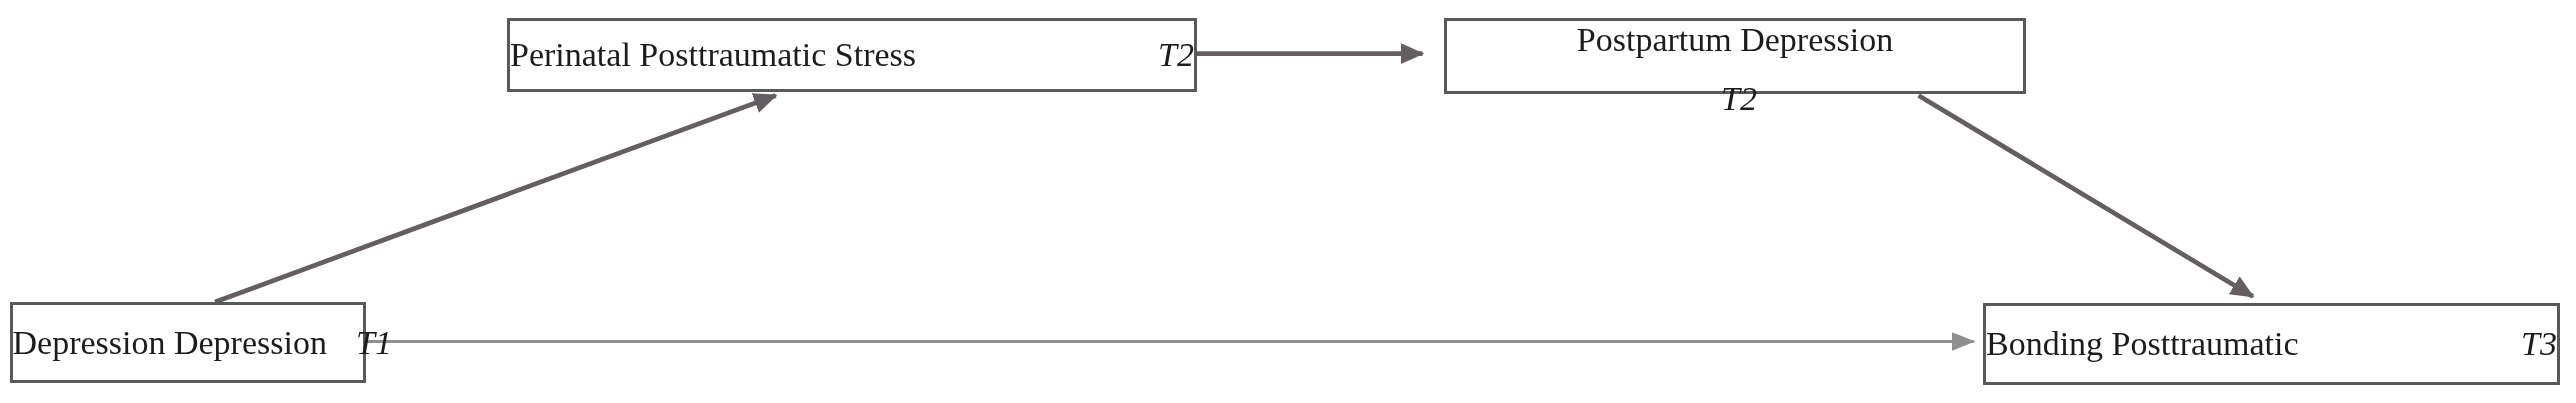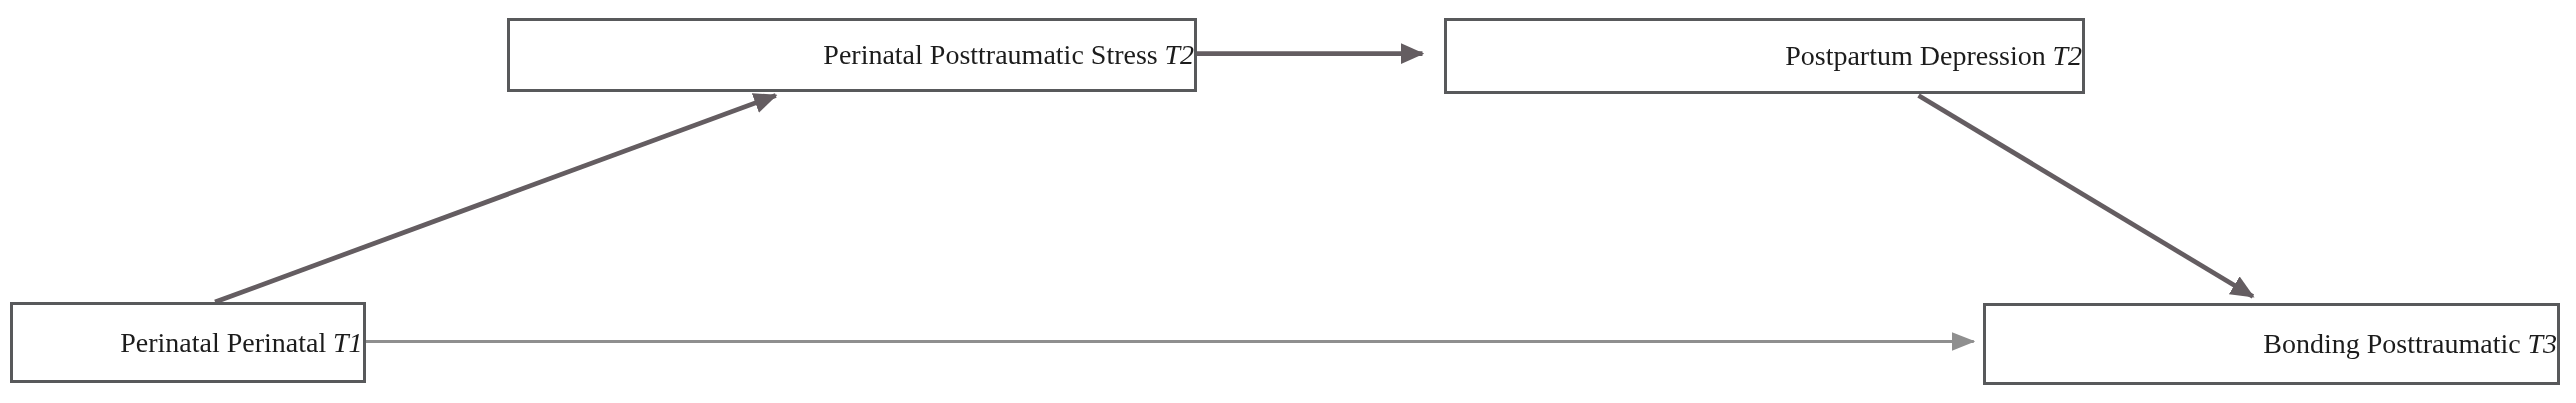--- a/index.html
+++ b/index.html
@@ -35,31 +35,32 @@
   }
   .marker-dark { fill: var(--arrow-dark, #645d61); }
   .marker-light { fill: var(--arrow-light, #8f8f8f); }
   .node {
     position: absolute;
     box-sizing: border-box;
     border: 3.2px solid var(--box-border, #58595b);
     background: var(--box-fill, #ffffff);
     display: flex;
     align-items: center;
-    justify-content: flex-end;
-    font-size: 28px;
+    justify-content: space-between;
+    font-size: 34px;
     color: var(--text, #1c1c1c);
     white-space: nowrap;
+    gap: 21px;
   }
   .node .time {
     font-style: italic;
     margin-left: 0.24em;
   }
   .node-ptss    { left: 507px;  top: 18px;  width: 690px; height: 74px; }
-  .node-ppd     { left: 1444px; top: 18px;  width: 641px; height: 76px; }
+  .node-ppd     { left: 1444px; top: 18px;  width: 582px; height: 76px; flex-direction: column; }
   .node-pd      { left: 9.5px;   top: 302px; width: 356px; height: 81px; }
   .node-bonding { left: 1983px; top: 303px; width: 577px; height: 82px; }
 </style>
 </head>
 <body>
 
 <div class="canvas">
 
   <svg class="edges-layer" viewBox="0 0 3265 511" xmlns="http://www.w3.org/2000/svg">
     <defs>
@@ -84,21 +85,21 @@
     <span>Perinatal Posttraumatic Stress</span>
       <span class="time">T2</span>
   </div>
 
   <div class="node node-ppd">
     <span>Postpartum Depression</span>
       <span class="time">T2</span>
   </div>
 
   <div class="node node-pd">
-    <span>Perinatal Perinatal</span>
+    <span>Depression Depression</span>
       <span class="time">T1</span>
   </div>
 
   <div class="node node-bonding">
     <span>Bonding Posttraumatic</span>
       <span class="time">T3</span>
   </div>
 
 </div>
 

